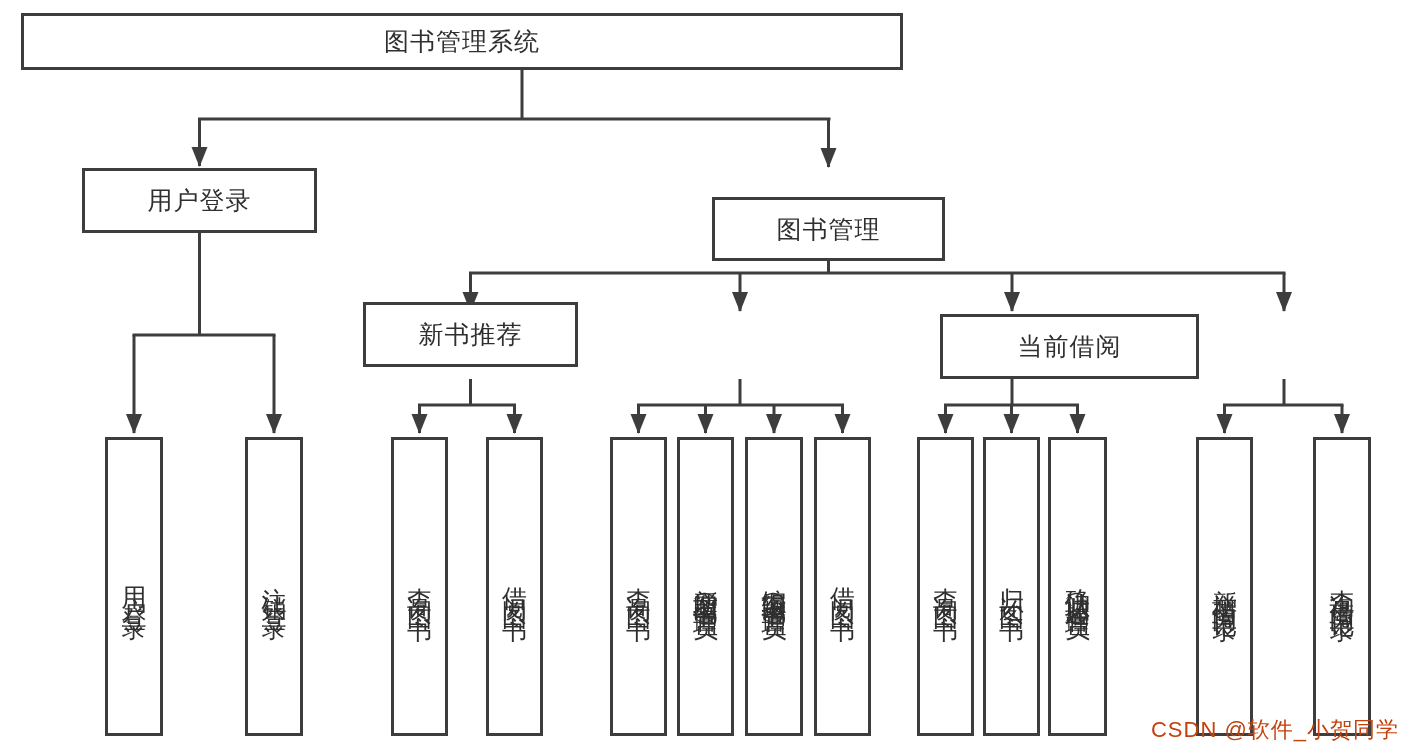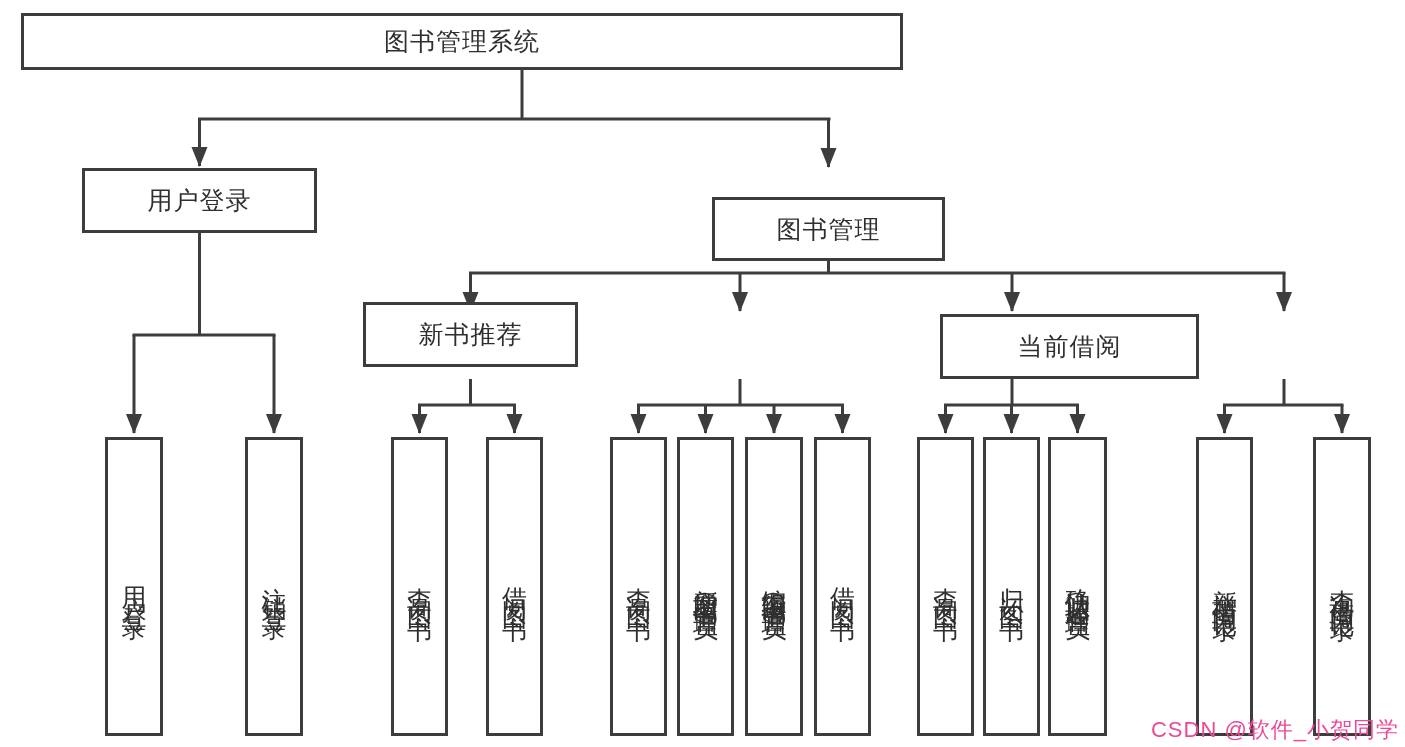--- a/index.html
+++ b/index.html
@@ -38,21 +38,21 @@
     white-space: nowrap;
   }
   .vbox.short span { letter-spacing: 10px; }
   .vbox.mid span { letter-spacing: 6px; }
   .watermark {
     position: absolute;
     right: 6px;
     bottom: 2px;
     font-size: 22px;
     letter-spacing: 1px;
-    color: #ec4899;
+    color: #c2410c;
     z-index: 3;
     white-space: nowrap;
   }
 </style>
 </head>
 <body>
 
 <div class="stage">
 
   <svg class="connectors" viewBox="0 0 1405 747" xmlns="http://www.w3.org/2000/svg">

